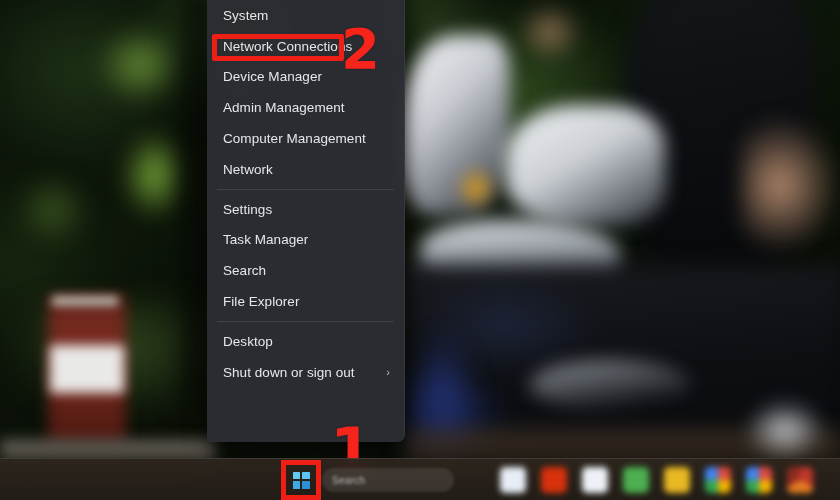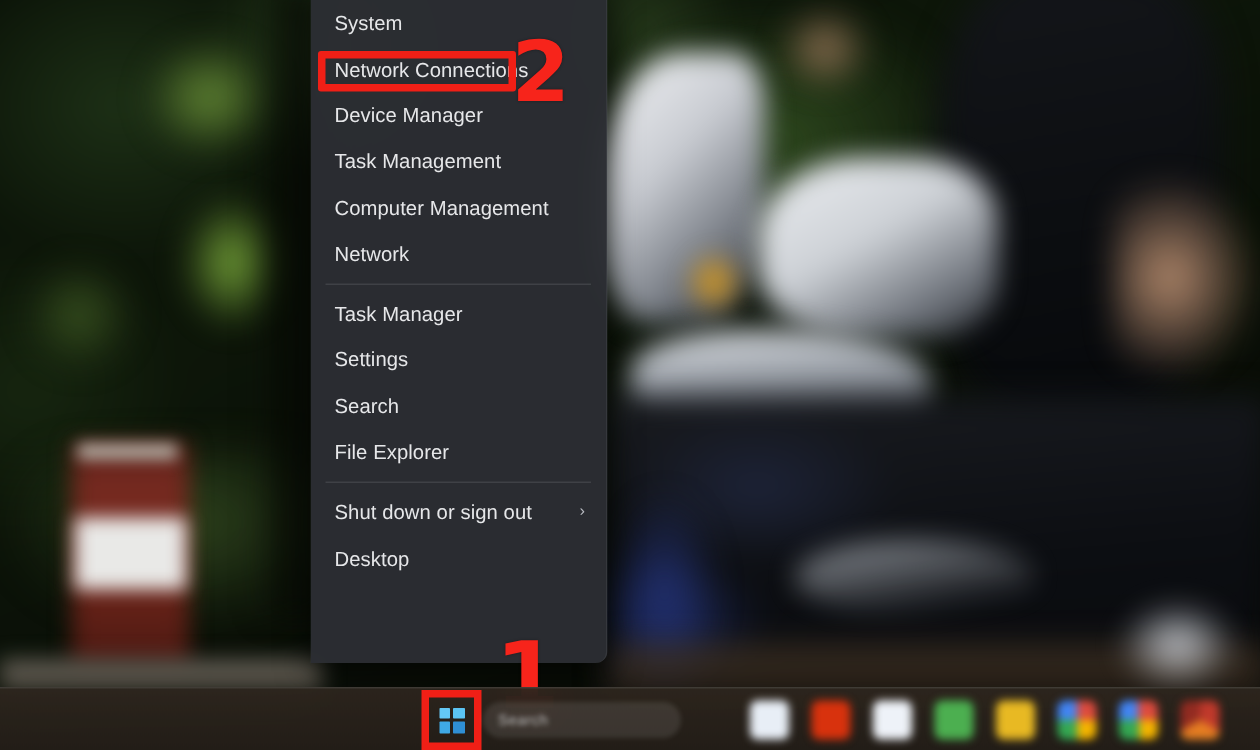--- a/index.html
+++ b/index.html
@@ -352,60 +352,60 @@
 
       <li class="menu-item">
         <span class="label">Network Connections</span>
       </li>
 
       <li class="menu-item">
         <span class="label">Device Manager</span>
       </li>
 
       <li class="menu-item">
-        <span class="label">Task Management</span>
+        <span class="label">Admin Management</span>
       </li>
 
       <li class="menu-item">
         <span class="label">Computer Management</span>
       </li>
 
       <li class="menu-item">
         <span class="label">Network</span>
       </li>
 
 
       <li class="menu-sep"></li>
 
       <li class="menu-item">
+        <span class="label">Settings</span>
+      </li>
+
+      <li class="menu-item">
         <span class="label">Task Manager</span>
       </li>
 
       <li class="menu-item">
-        <span class="label">Settings</span>
-      </li>
-
-      <li class="menu-item">
         <span class="label">Search</span>
       </li>
 
       <li class="menu-item">
         <span class="label">File Explorer</span>
       </li>
 
 
       <li class="menu-sep"></li>
+
+      <li class="menu-item">
+        <span class="label">Desktop</span>
+      </li>
 
       <li class="menu-item">
         <span class="label">Shut down or sign out</span>
         <span class="chev">›</span>
-      </li>
-
-      <li class="menu-item">
-        <span class="label">Desktop</span>
       </li>
 
     </ul>
 
     <div class="hl-box"></div>
   </div>
 
   <div class="annot-num annot-2">2</div>
   <div class="annot-num annot-1">1</div>
 

